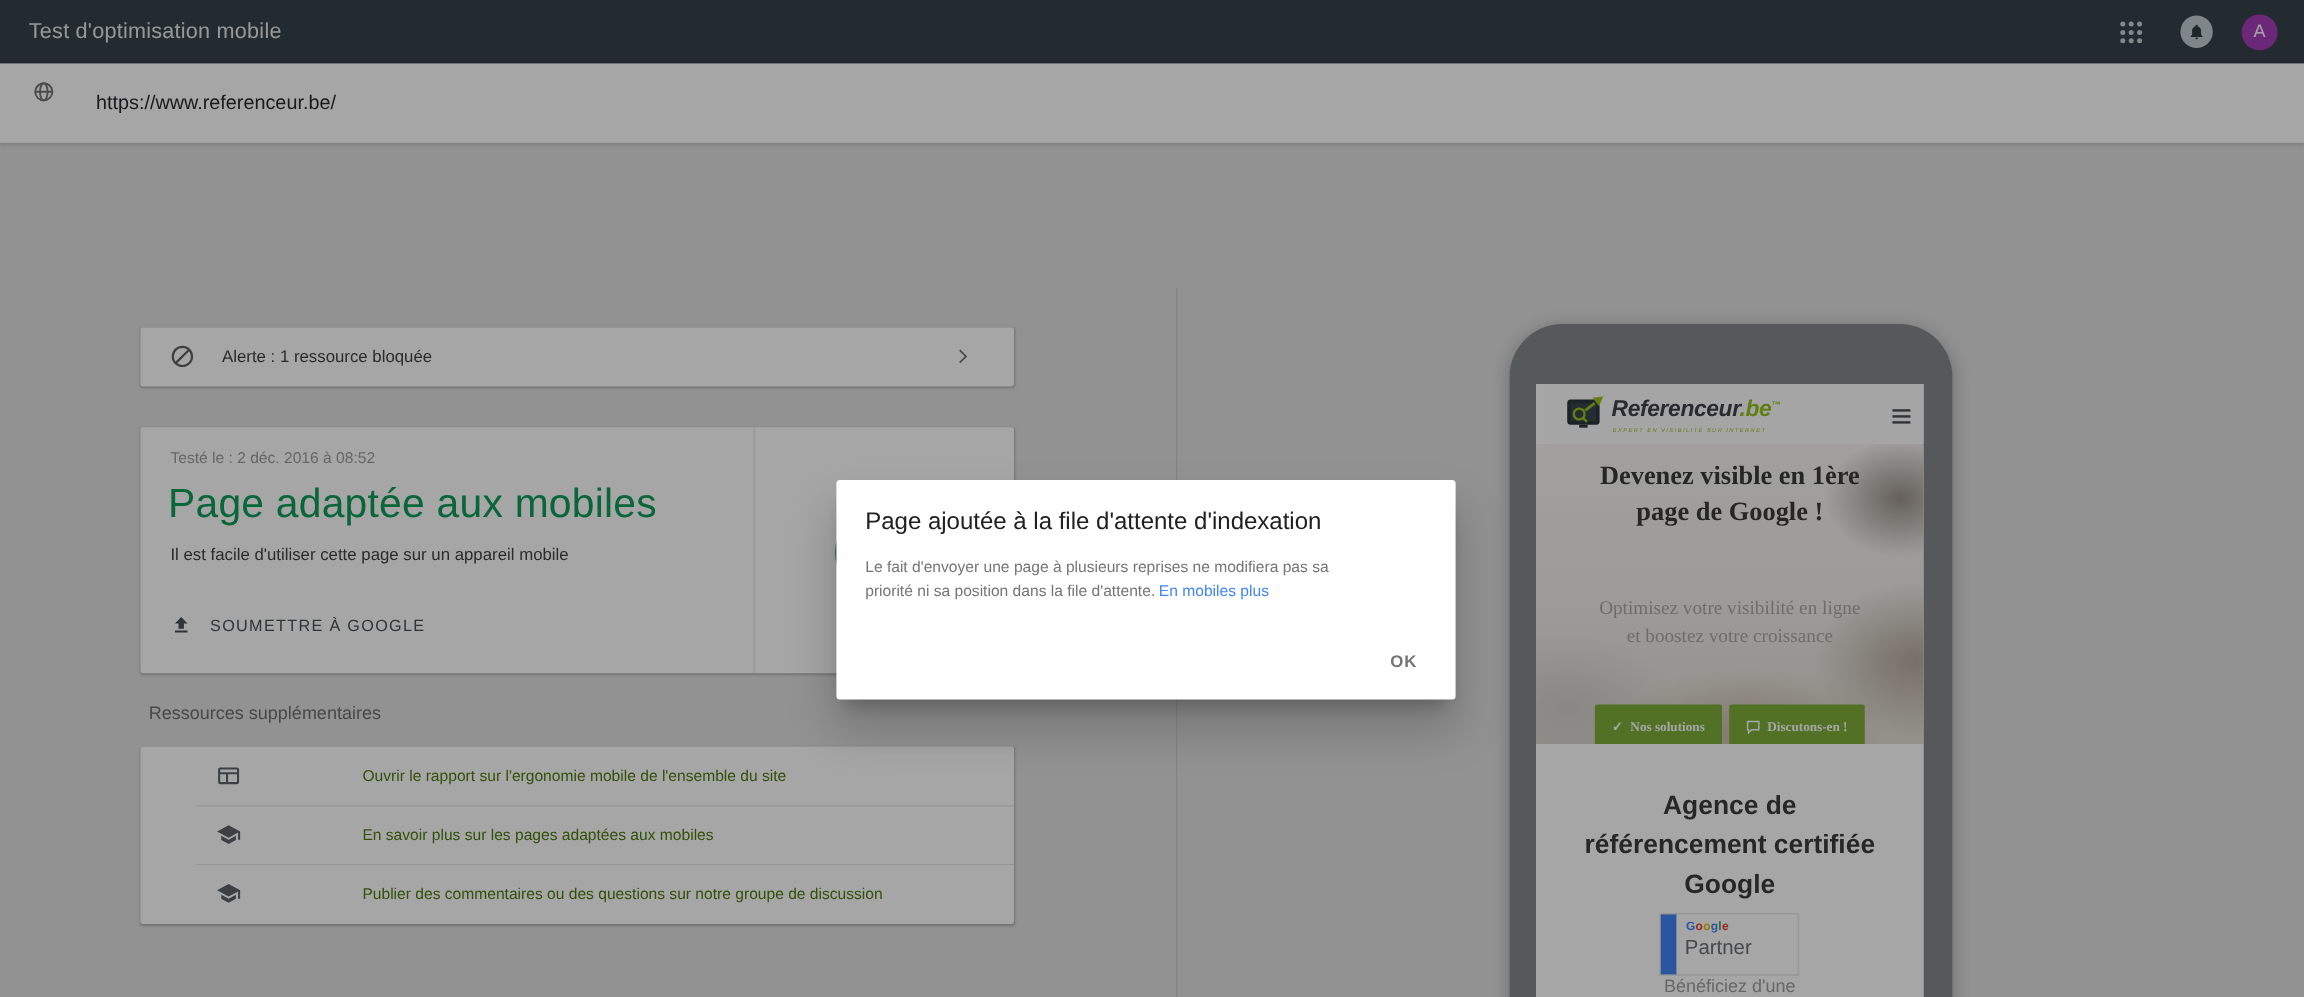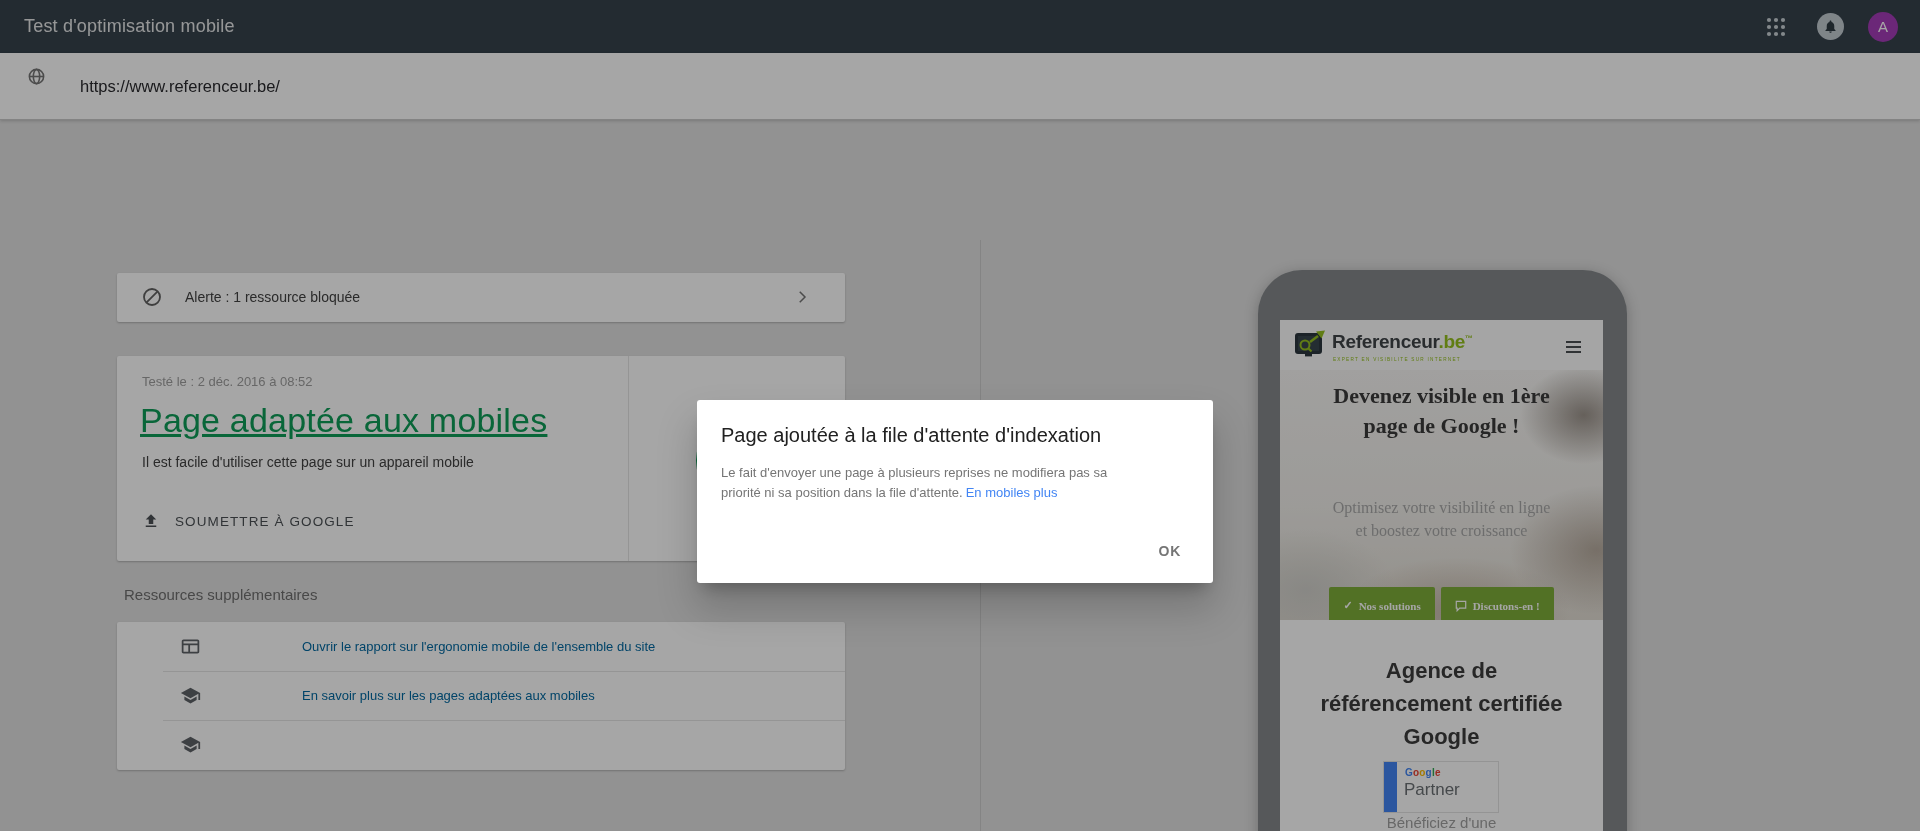--- a/index.html
+++ b/index.html
@@ -36,41 +36,41 @@
   
   .alert-card{left:117px;top:153px;width:728px;height:49px;cursor:pointer;}
   .alert-icon{position:absolute;left:25px;top:14px;}
   .alert-label{position:absolute;left:68px;top:0;height:49px;line-height:49px;font-size:14px;color:#424242;}
   .alert-chevron{position:absolute;right:34px;top:15px;}
 
   
   .result-card{left:117px;top:236px;width:728px;height:205px;}
   .result-divider{position:absolute;left:511px;top:0;bottom:0;width:1px;background:rgba(0,0,0,.10);}
   .tested-label{position:absolute;left:25px;top:18px;font-size:13px;color:#9e9e9e;}
-  .result-title{position:absolute;left:23px;top:45px;font-size:34px;color:#0f9d58;letter-spacing:.2px;text-decoration:underline;}
+  .result-title{position:absolute;left:23px;top:45px;font-size:34px;color:#0f9d58;letter-spacing:.2px;}
   .result-sub{position:absolute;left:25px;top:98px;font-size:14px;color:#424242;}
   .submit-btn{position:absolute;left:25px;top:156px;display:flex;align-items:center;gap:15px;cursor:pointer;}
   .submit-label{font-size:13.5px;font-weight:normal;color:#4c5155;letter-spacing:1.1px;}
   .result-icon-wrap{position:absolute;left:579px;top:62px;width:85px;height:85px;border-radius:50%;
     background:#0f9d58;display:flex;align-items:center;justify-content:center;}
 
   
   .res-heading{position:absolute;left:124px;top:466px;font-size:15px;color:#6f6f6f;}
   .res-card{left:117px;top:502px;width:728px;height:148px;}
   .res-row{position:absolute;left:0;width:728px;height:49px;cursor:pointer;}
   .res-row .ric{position:absolute;left:63px;top:14px;}
-  .res-row .rlabel{position:absolute;left:185px;top:0;height:49px;line-height:49px;font-size:13px;color:#0369a1;}
+  .res-row .rlabel{position:absolute;left:185px;top:0;height:49px;line-height:49px;font-size:13px;color:#4d7c0f;}
   .res-div{position:absolute;left:46px;right:0;height:1px;background:rgba(0,0,0,.10);}
 
   
   .phone{position:absolute;left:1258px;top:150px;width:369px;height:667px;background:#84888b;
     border-radius:44px;box-shadow:0 3px 14px rgba(0,0,0,.25);}
   .screen{position:absolute;left:22px;top:50px;width:323px;height:568px;background:#fff;overflow:hidden;}
 
-  .site-header{position:absolute;left:0;top:0;width:323px;height:50px;background:#fdfdfd;border-bottom:1px solid #14b8a6;}
+  .site-header{position:absolute;left:11px;top:0;width:323px;height:50px;background:#fdfdfd;border-bottom:1px solid #14b8a6;font-style:italic;}
   .logo-text{position:absolute;left:52px;top:11px;font-size:19px;font-weight:bold;color:#3f4448;letter-spacing:-.3px;}
   .logo-tld{color:#95c11f;}
   .logo-tm{font-size:8px;color:#95c11f;vertical-align:super;font-weight:bold;}
   .logo-tagline{position:absolute;left:53px;top:37px;font-size:6px;transform:scale(.78);transform-origin:left top;
     color:#95c11f;letter-spacing:1.6px;white-space:nowrap;}
   .burger{position:absolute;left:286px;top:21px;width:15px;}
   .burger div{height:2px;background:#4a4f52;margin-bottom:3px;}
 
   .hero{position:absolute;left:0;top:50px;width:323px;height:250px;
     background:
@@ -216,20 +216,21 @@
       </span>
       <span class="rlabel">En savoir plus sur les pages adaptées aux mobiles</span>
     </div>
     <div class="res-div" style="top:98px;"></div>
     <div class="res-row" style="top:98px;">
       <span class="ric">
         <svg width="21" height="21" viewBox="0 0 24 24" fill="#5f6368">
           <path d="M5 13.18v4L12 21l7-3.82v-4L12 17l-7-3.82zM12 3L1 9l11 6 9-4.91V17h2V9L12 3z"></path>
         </svg>
       </span>
+      <span class="rlabel">Publier des commentaires ou des questions sur notre groupe de discussion</span>
     </div>
   </div>
 
   <div class="phone">
     <div class="screen">
 
       <div class="site-header">
         <span class="abs" style="left:14px;top:10px;">
           <svg width="32" height="30" viewBox="0 0 32 30">
             <rect x="1" y="3" width="27" height="21" rx="3" fill="#2b363e"></rect>

